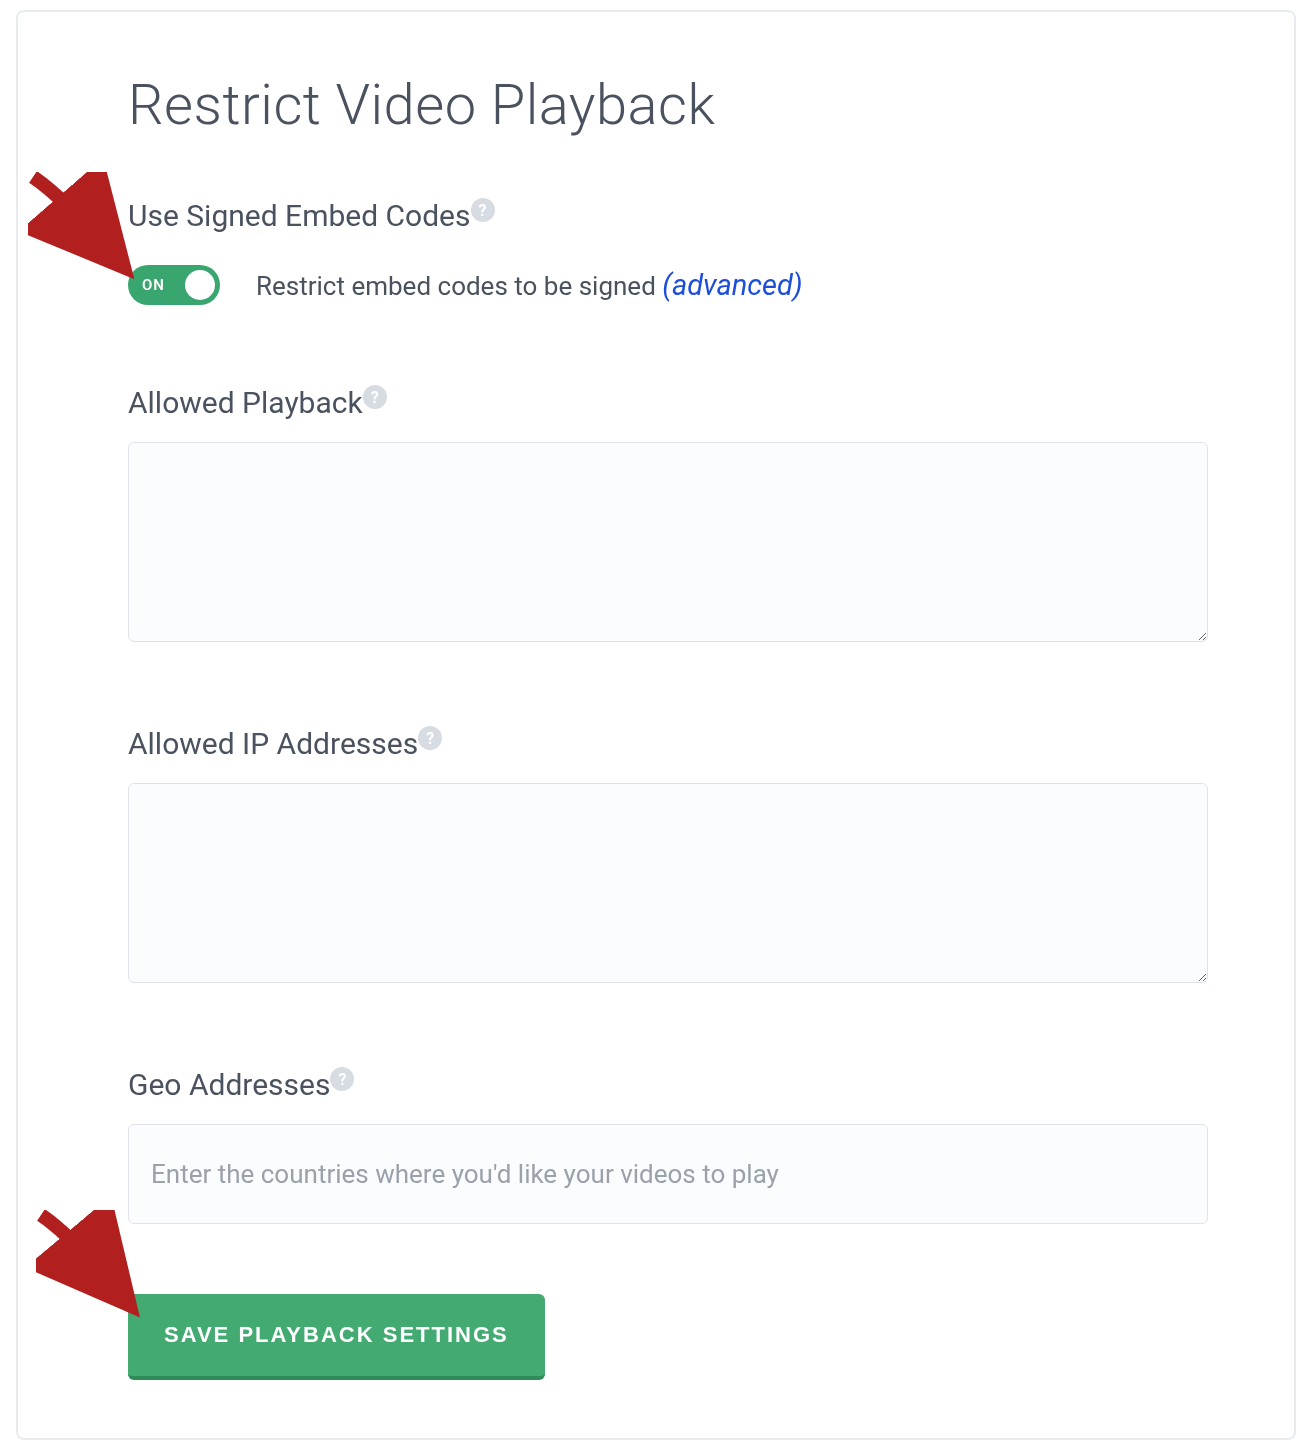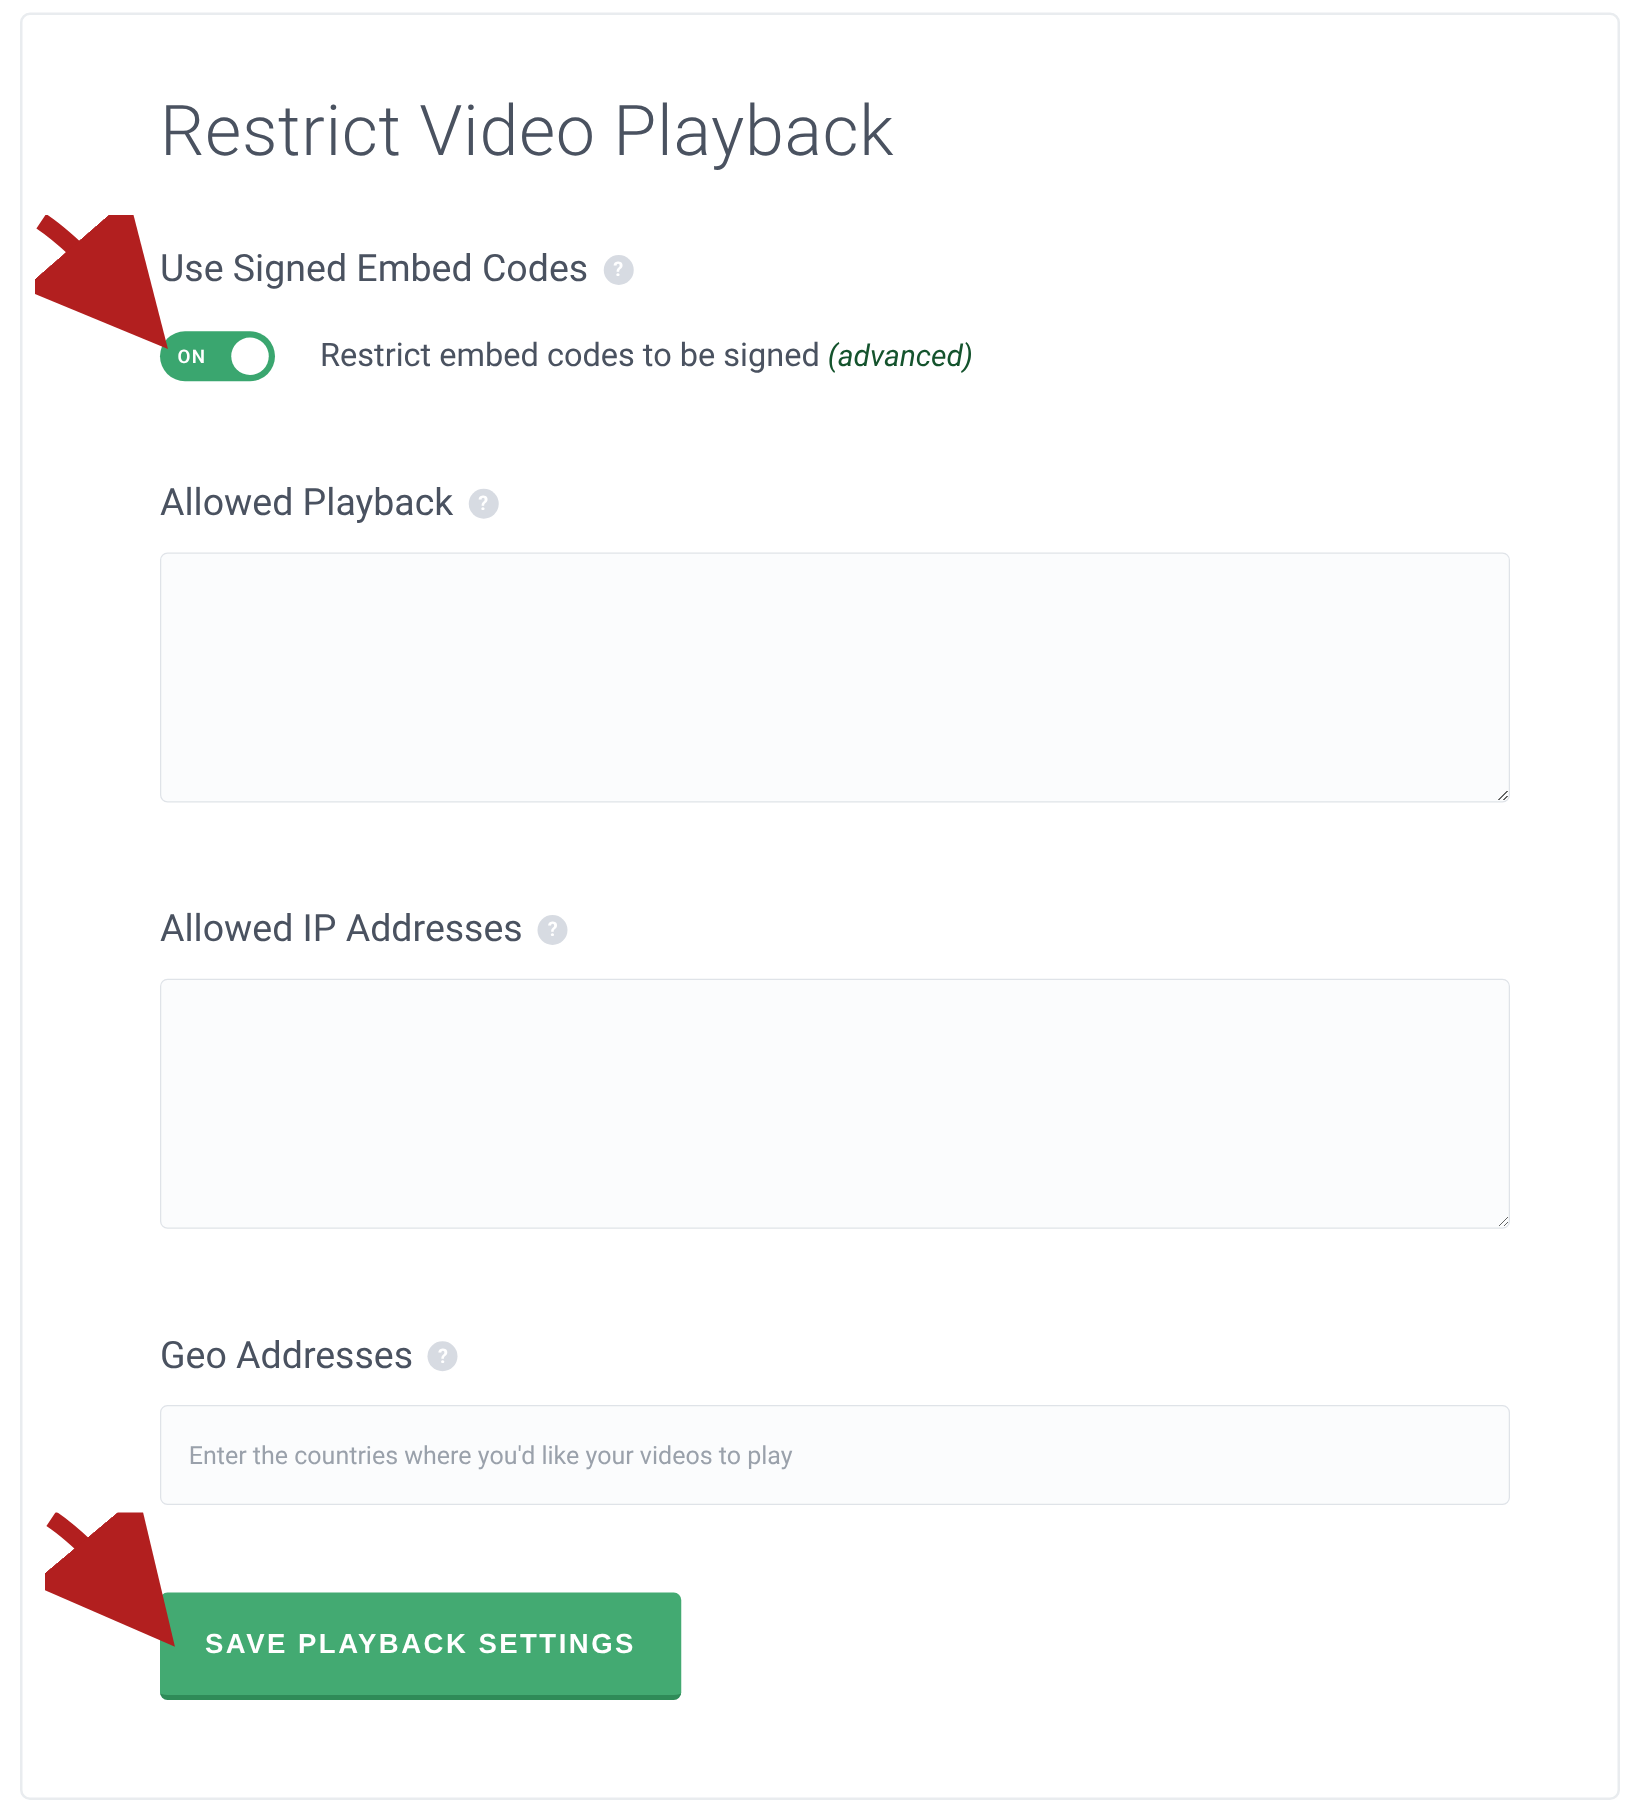--- a/index.html
+++ b/index.html
@@ -25,22 +25,21 @@
     font-weight:300;
     color:#4a5260;
     margin:0 0 60px 0;
     letter-spacing:0.5px;
   }
   .section-label {
     font-size:30px;
     font-weight:400;
     color:#4a5260;
     display:flex;
-    align-items:center;
-    gap:12px;
+    align-items:flex-start;
   }
   .help-icon {
     display:inline-flex;
     align-items:center;
     justify-content:center;
     width:24px; height:24px;
     border-radius:50%;
     background:#d7dbe2;
     color:#ffffff;
     font-size:16px;
@@ -73,46 +72,46 @@
     border-radius:50%;
     background:#fff;
     position:absolute;
     right:5px; top:5px;
   }
   .toggle-desc {
     font-size:26px;
     color:#4a5260;
   }
   .toggle-desc .advanced {
-    color:#14532d;
+    color:#1d4ed8;
     font-style:italic;
-    font-size:24px;
+    font-size:29px;
   }
   .field-block { margin-top:80px; }
   .textarea {
     width:1080px;
     height:200px;
     margin-top:22px;
     border:1px solid #dfe3e8;
     border-radius:6px;
     background:#fbfcfd;
     font-size:24px;
     padding:18px 20px;
     resize:both;
     font-family:inherit;
     color:#4a5260;
   }
   .textinput {
     width:1080px;
-    height:80px;
+    height:100px;
     margin-top:22px;
     border:1px solid #dfe3e8;
     border-radius:6px;
     background:#fbfcfd;
-    font-size:20px;
+    font-size:26px;
     padding:0 22px;
     font-family:inherit;
     color:#4a5260;
   }
   .textinput::placeholder { color:#9aa1ab; }
   .save-btn {
     margin-top:70px;
     display:inline-block;
     background:#43aa72;
     color:#fff;

